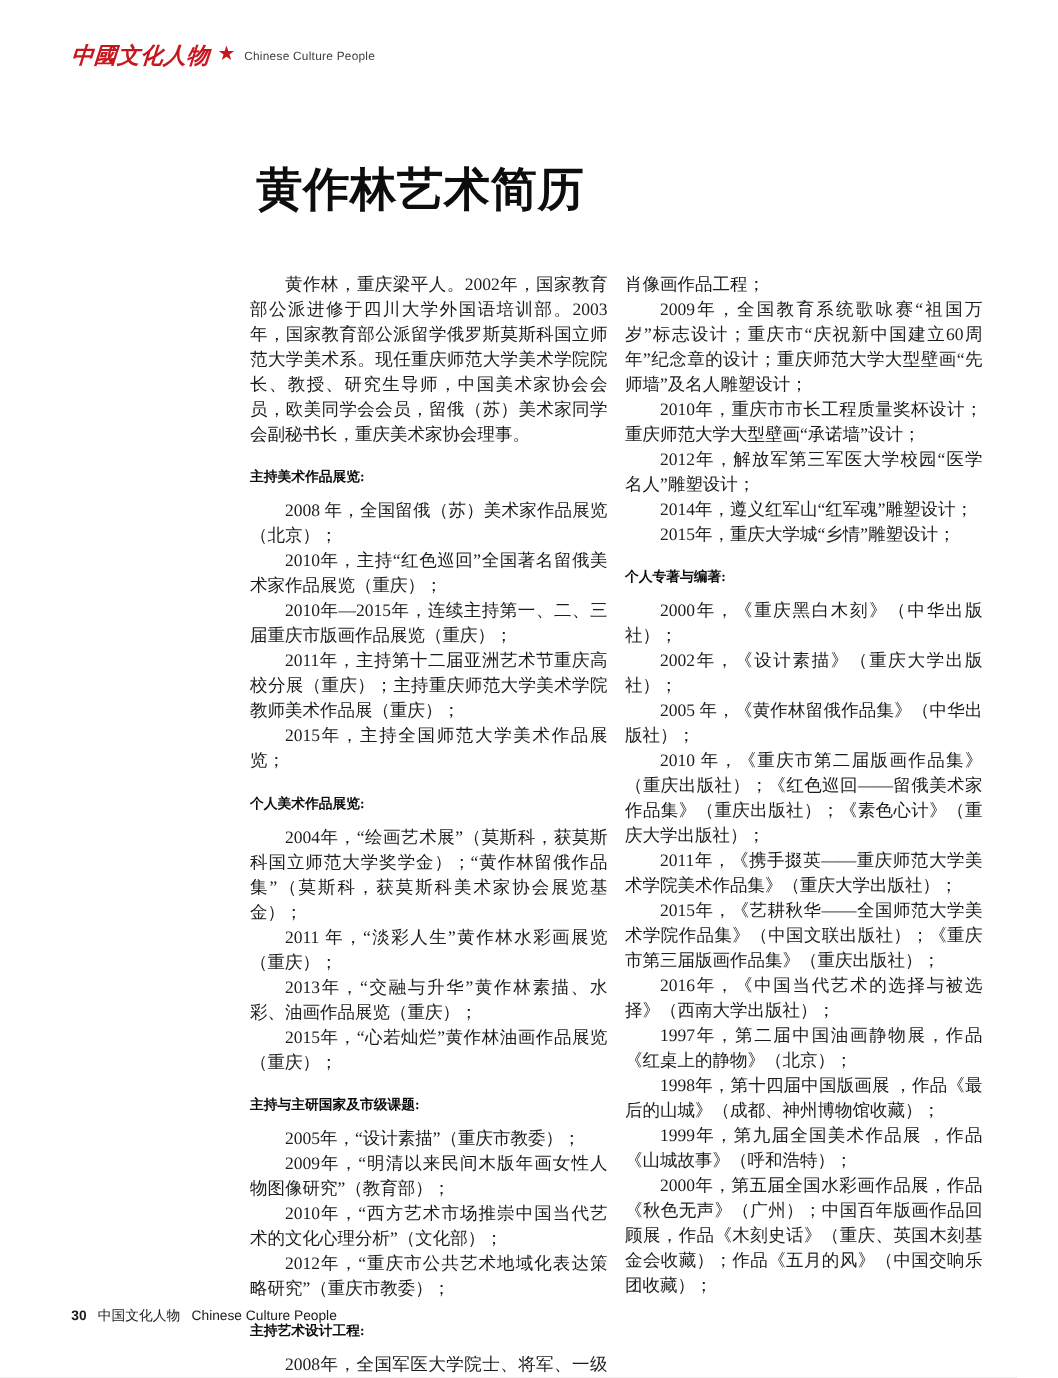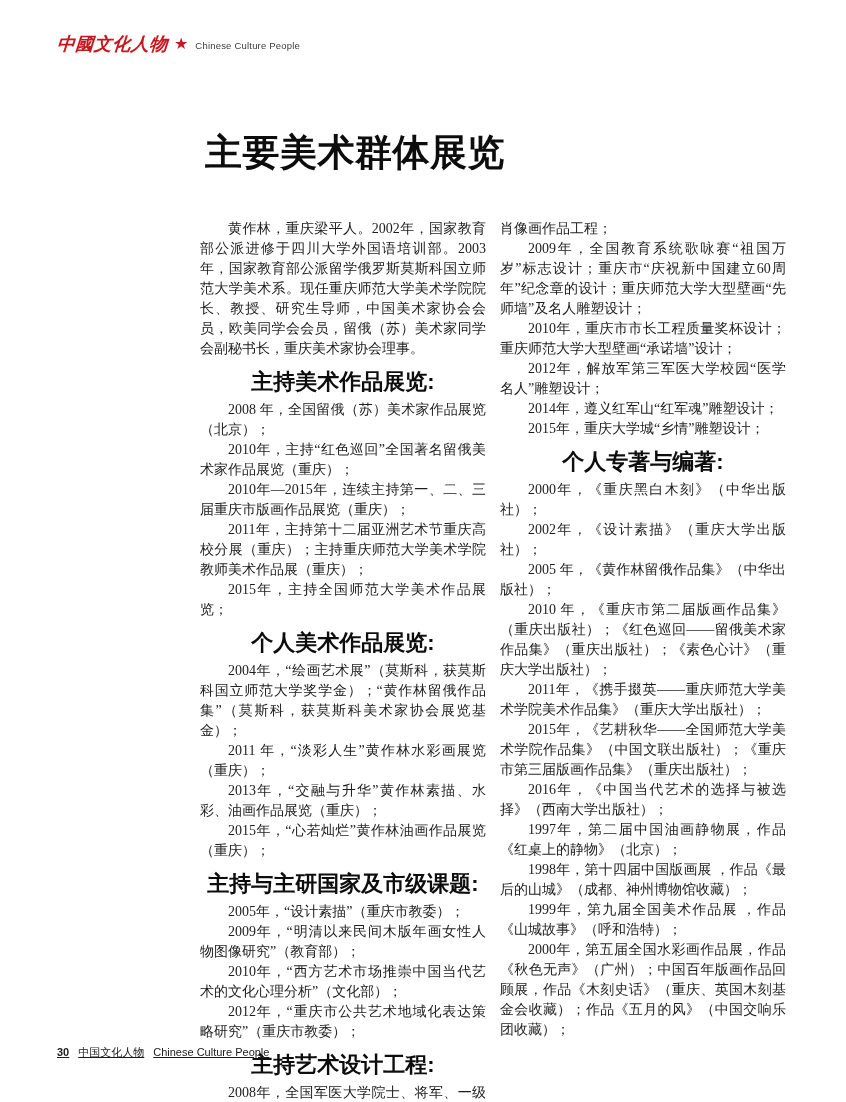--- a/index.html
+++ b/index.html
@@ -70,55 +70,54 @@
   .col {
     width: 286px;
     font-size: 14px;
     line-height: 20px;
     color: #1c1c1c;
     text-align: justify;
   }
   .para { margin: 0; text-indent: 2em; }
   .para.noindent { text-indent: 0; }
   .sec {
-    font-family: Liberation Sans, sans-serif;
-    font-size: 22px;
+    font-family: Liberation Serif, serif;
+    font-size: 11px;
     line-height: 22px;
     font-weight: 700;
     color: #0d0d0d;
     margin: 12px 0 7px 0;
-    text-align: center;
+    text-align: left;
   }
   
   .footer {
     position: absolute;
     left: 57px;
     top: 1045px;
     display: flex;
     align-items: baseline;
     gap: 9px;
     font-family: "Liberation Sans", sans-serif;
     font-size: 11px;
     color: #1a1a1a;
-    text-decoration: underline;
   }
   .pageno { font-weight: 700; }
 </style>
 </head>
 <body>
 
 <div class="page">
 
   <header class="masthead">
     <span class="logo-cn">中國文化人物</span>
     <span class="logo-star">★</span>
     <span class="logo-en">Chinese Culture People</span>
   </header>
 
-  <h1 class="title">主要美术群体展览</h1>
+  <h1 class="title">黄作林艺术简历</h1>
 
   <div class="columns">
 
     <div class="col">
       <p class="para">黄作林，重庆梁平人。2002年，国家教育部公派进修于四川大学外国语培训部。2003年，国家教育部公派留学俄罗斯莫斯科国立师范大学美术系。现任重庆师范大学美术学院院长、教授、研究生导师，中国美术家协会会员，欧美同学会会员，留俄（苏）美术家同学会副秘书长，重庆美术家协会理事。</p>
       <h2 class="sec">主持美术作品展览:</h2>
       <p class="para">2008 年，全国留俄（苏）美术家作品展览（北京）；</p>
       <p class="para">2010年，主持“红色巡回”全国著名留俄美术家作品展览（重庆）；</p>
       <p class="para">2010年—2015年，连续主持第一、二、三届重庆市版画作品展览（重庆）；</p>
       <p class="para">2011年，主持第十二届亚洲艺术节重庆高校分展（重庆）；主持重庆师范大学美术学院教师美术作品展（重庆）；</p>

